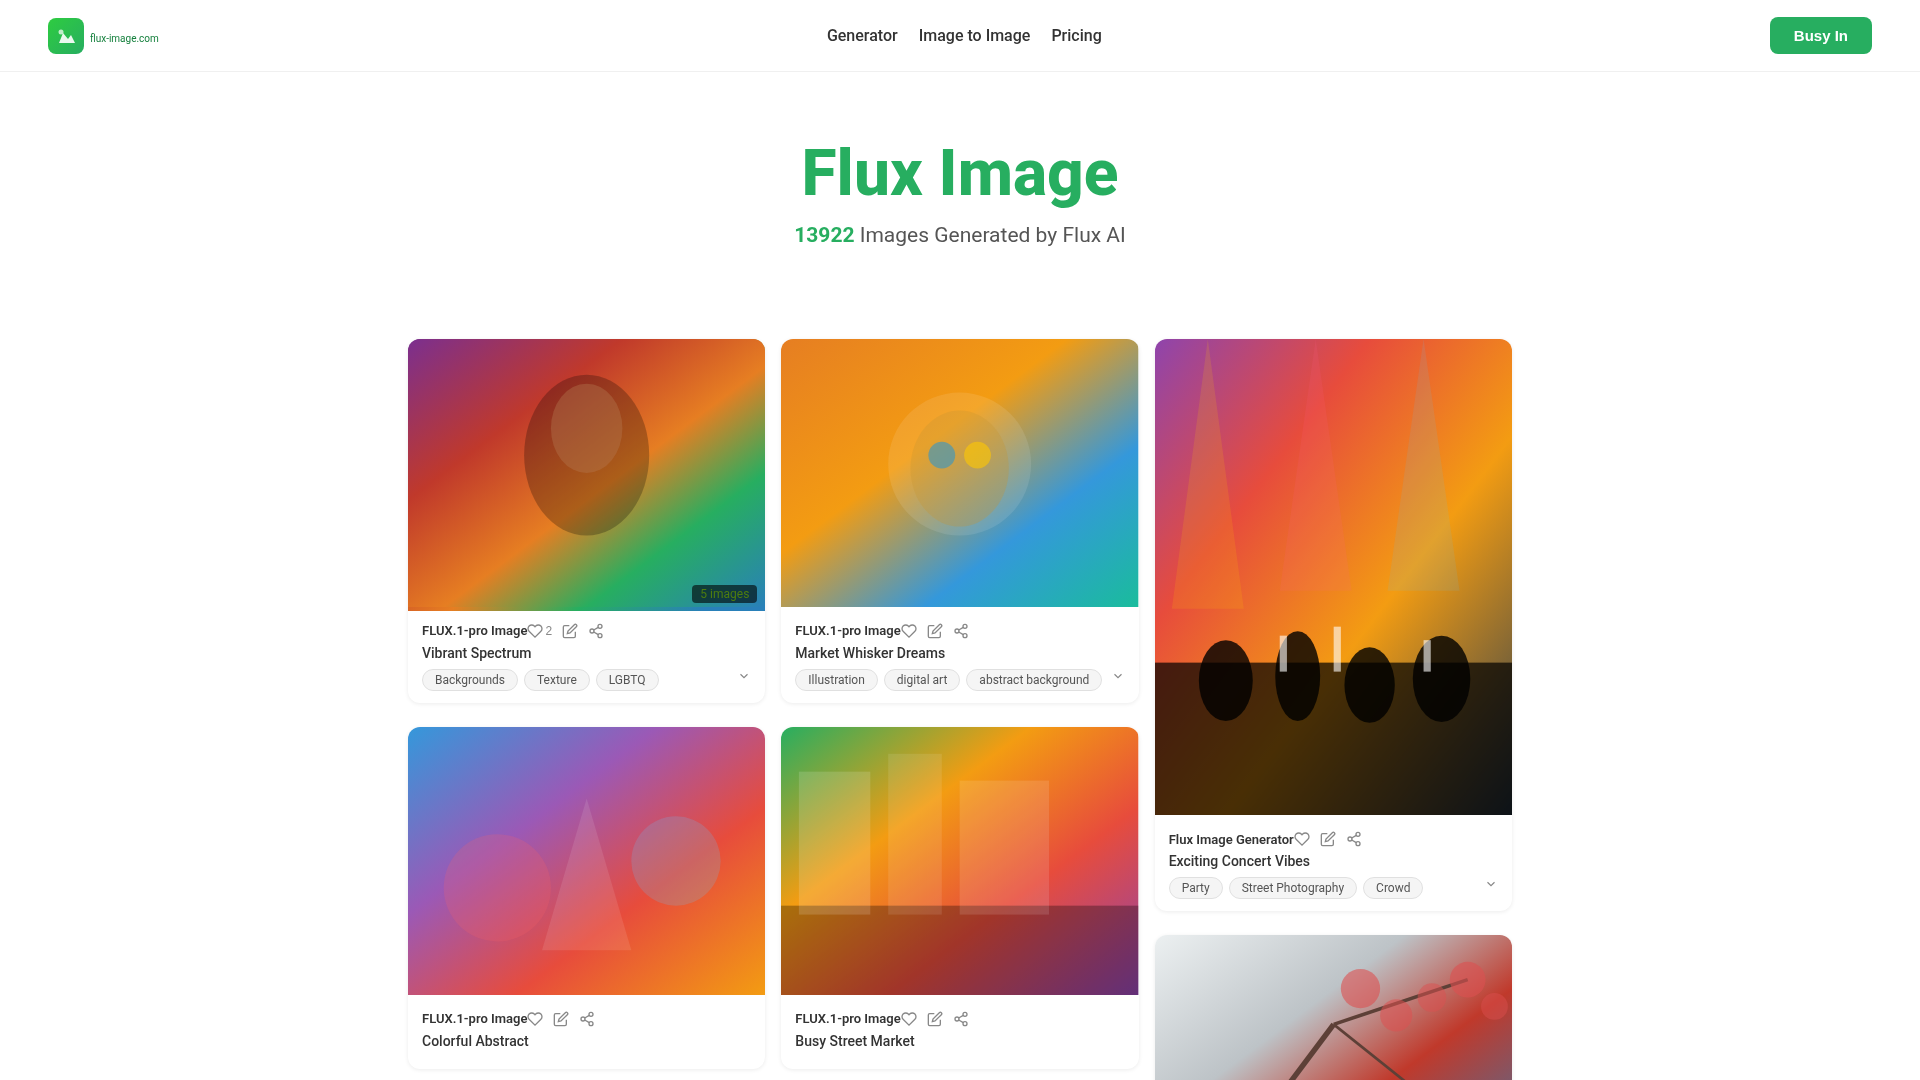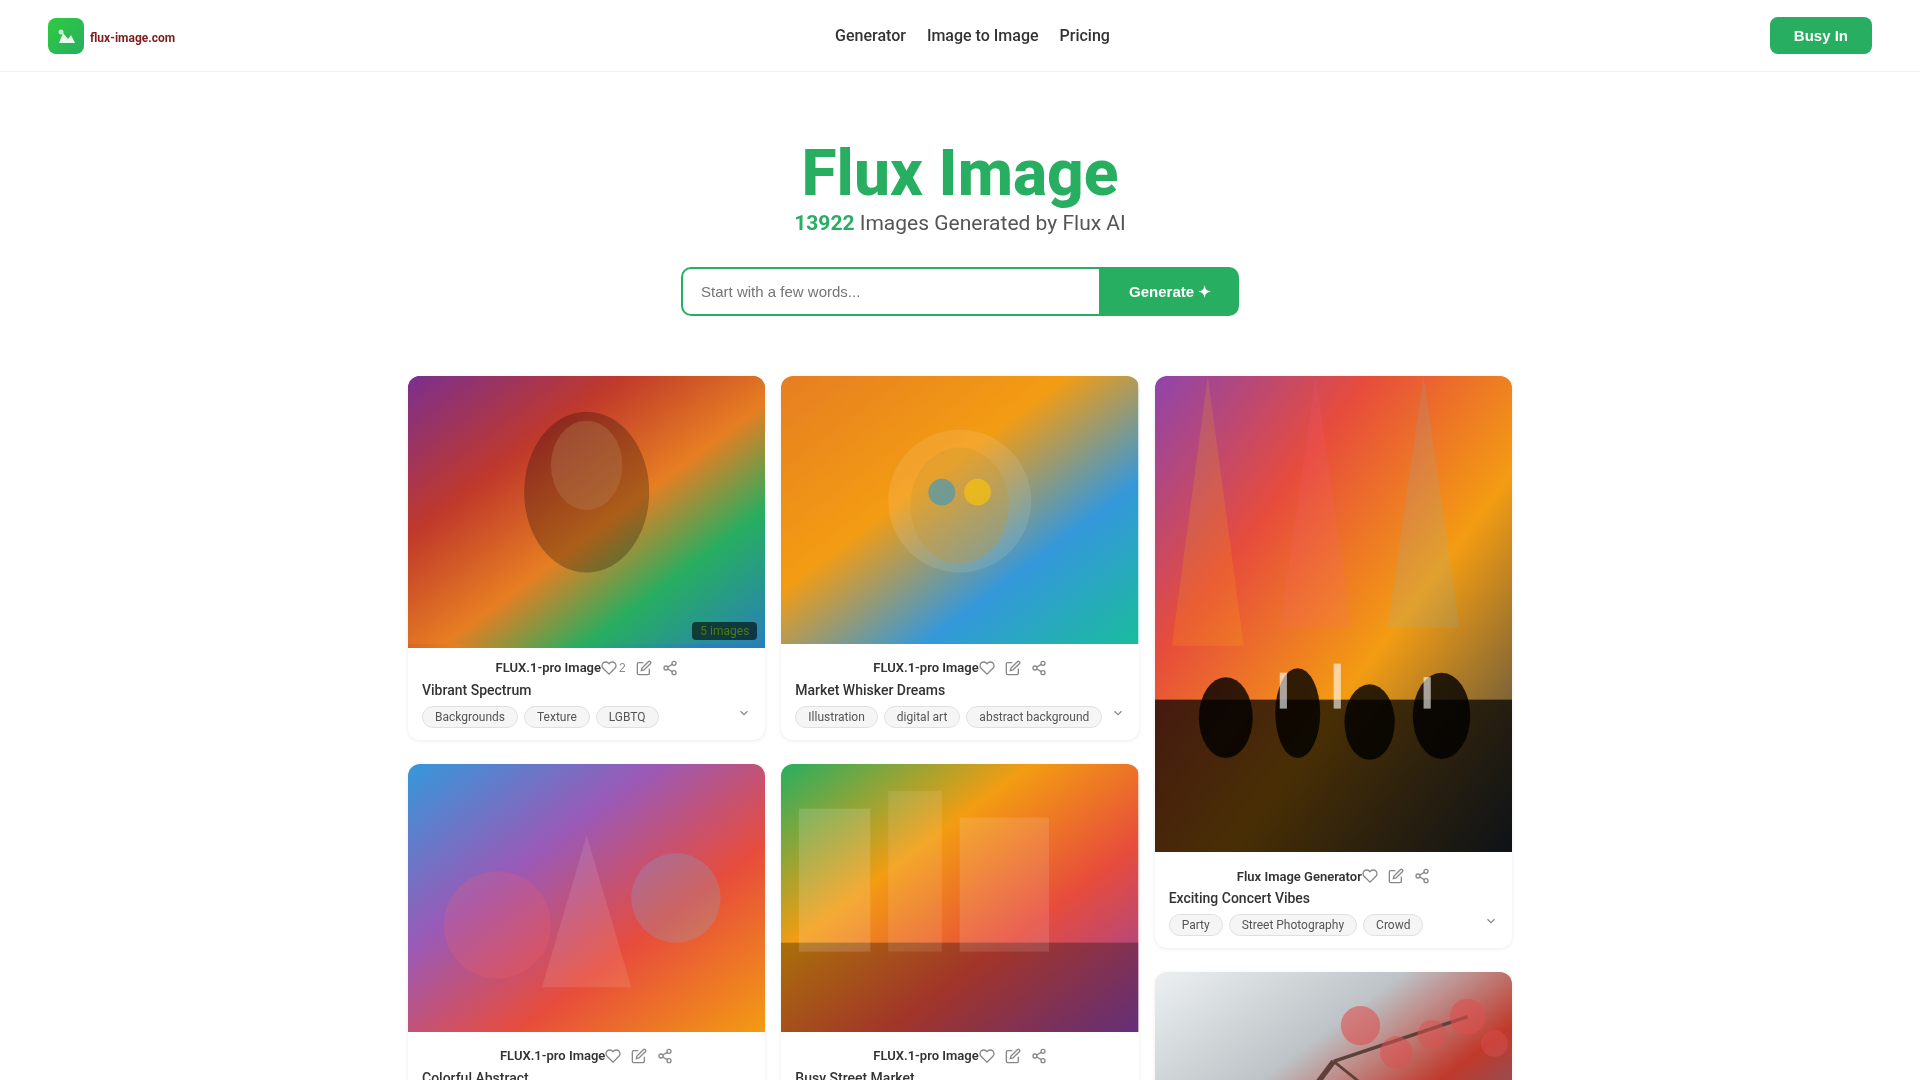--- a/index.html
+++ b/index.html
@@ -12,35 +12,35 @@
       position: sticky; top: 0; background: #fff; z-index: 100;
     }
     .nav-logo { display: flex; align-items: center; gap: 6px; text-decoration: none; }
     .nav-logo-icon {
       width: 36px; height: 36px;
       background: linear-gradient(135deg, #2ecc40, #27ae60);
       border-radius: 8px; display: flex; align-items: center; justify-content: center;
       color: #fff; font-size: 18px; font-weight: bold;
     }
     .nav-logo-text { font-size: 18px; font-weight: 700; color: #27ae60; }
-    .nav-logo-text span { color: #7f1d1d; font-weight: 700; font-size: 12px; }
+    .nav-logo-text span { color: #15803d; font-weight: 400; font-size: 10px; }
     .nav-links { display: flex; gap: 21px; }
     .nav-links a {
       text-decoration: none; color: #333; font-size: 16px; font-weight: 500;
       transition: color .2s;
     }
     .btn-signin {
       background: #27ae60; color: #fff; border: none; border-radius: 8px;
       padding: 10px 24px; font-size: 15px; font-weight: 600; cursor: pointer;
       transition: background .2s;
     }
 
     
     .hero { text-align: center; padding: 64px 24px 40px; }
-    .hero-title { font-size: 64px; font-weight: 800; color: #27ae60; margin-bottom: 0; }
+    .hero-title { font-size: 64px; font-weight: 800; color: #27ae60; margin-bottom: 12px; }
     .hero-subtitle { font-size: 21px; color: #555; margin-bottom: 32px; }
     .hero-subtitle strong { color: #27ae60; font-weight: 700; }
     .hero-input-row { display: flex; justify-content: center; gap: 0; }
     .hero-input {
       width: 420px; padding: 14px 18px; border: 2px solid #27ae60; border-radius: 10px 0 0 10px;
       font-size: 15px; outline: none; color: #555;
     }
     .btn-generate {
       background: #27ae60; color: #fff; border: none; border-radius: 0 10px 10px 0;
       padding: 14px 28px; font-size: 15px; font-weight: 700; cursor: pointer;
@@ -68,21 +68,21 @@
 
     
     .img-woman { background: linear-gradient(135deg, #7b4f9e 0%, #c0392b 30%, #e67e22 50%, #27ae60 70%, #2980b9 90%); aspect-ratio: 4/3; }
 
     .badge-images {
       position: absolute; bottom: 8px; right: 8px;
       background: rgba(0,0,0,.6); color: #4d7c0f; font-size: 12px;
       padding: 2px 8px; border-radius: 4px;
     }
     .card-footer { padding: 12px 14px; }
-    .card-model-row { display: flex; align-items: center; justify-content: center; margin-bottom: 6px; }
+    .card-model-row { display: flex; align-items: center; justify-content: flex-start; margin-bottom: 6px; }
     .card-model { font-size: 13px; font-weight: 600; color: #333; }
     .card-actions { display: flex; align-items: center; gap: 10px; }
     .card-action-btn {
       background: none; border: none; cursor: pointer; color: #888; font-size: 15px;
       display: flex; align-items: center; gap: 2px;
       transition: color .2s;
     }
     .card-action-btn .like-count { font-size: 12px; color: #888; }
     .card-title { font-size: 14px; font-weight: 500; color: #333; margin-bottom: 8px; }
     .card-tags { display: flex; flex-wrap: wrap; gap: 6px; align-items: flex-start; }
@@ -122,24 +122,20 @@
 
   <button class="btn-signin">Busy In</button>
 </nav>
 
 <section class="hero">
   <h1 class="hero-title">Flux Image</h1>
   <p class="hero-subtitle">
     <strong>13922</strong>
     <span>Images Generated by Flux AI</span>
   </p>
-  <div class="hero-input-row">
-    <input class="hero-input" type="text" placeholder="Start with a few words..." style="">
-    <button class="btn-generate">Generate ✦</button>
-  </div>
 </section>
 
 <div class="gallery">
 
   <div class="gallery-col">
 
     <div class="card">
       <div class="card-img-wrap">
         <div class="card-img img-woman">
           

